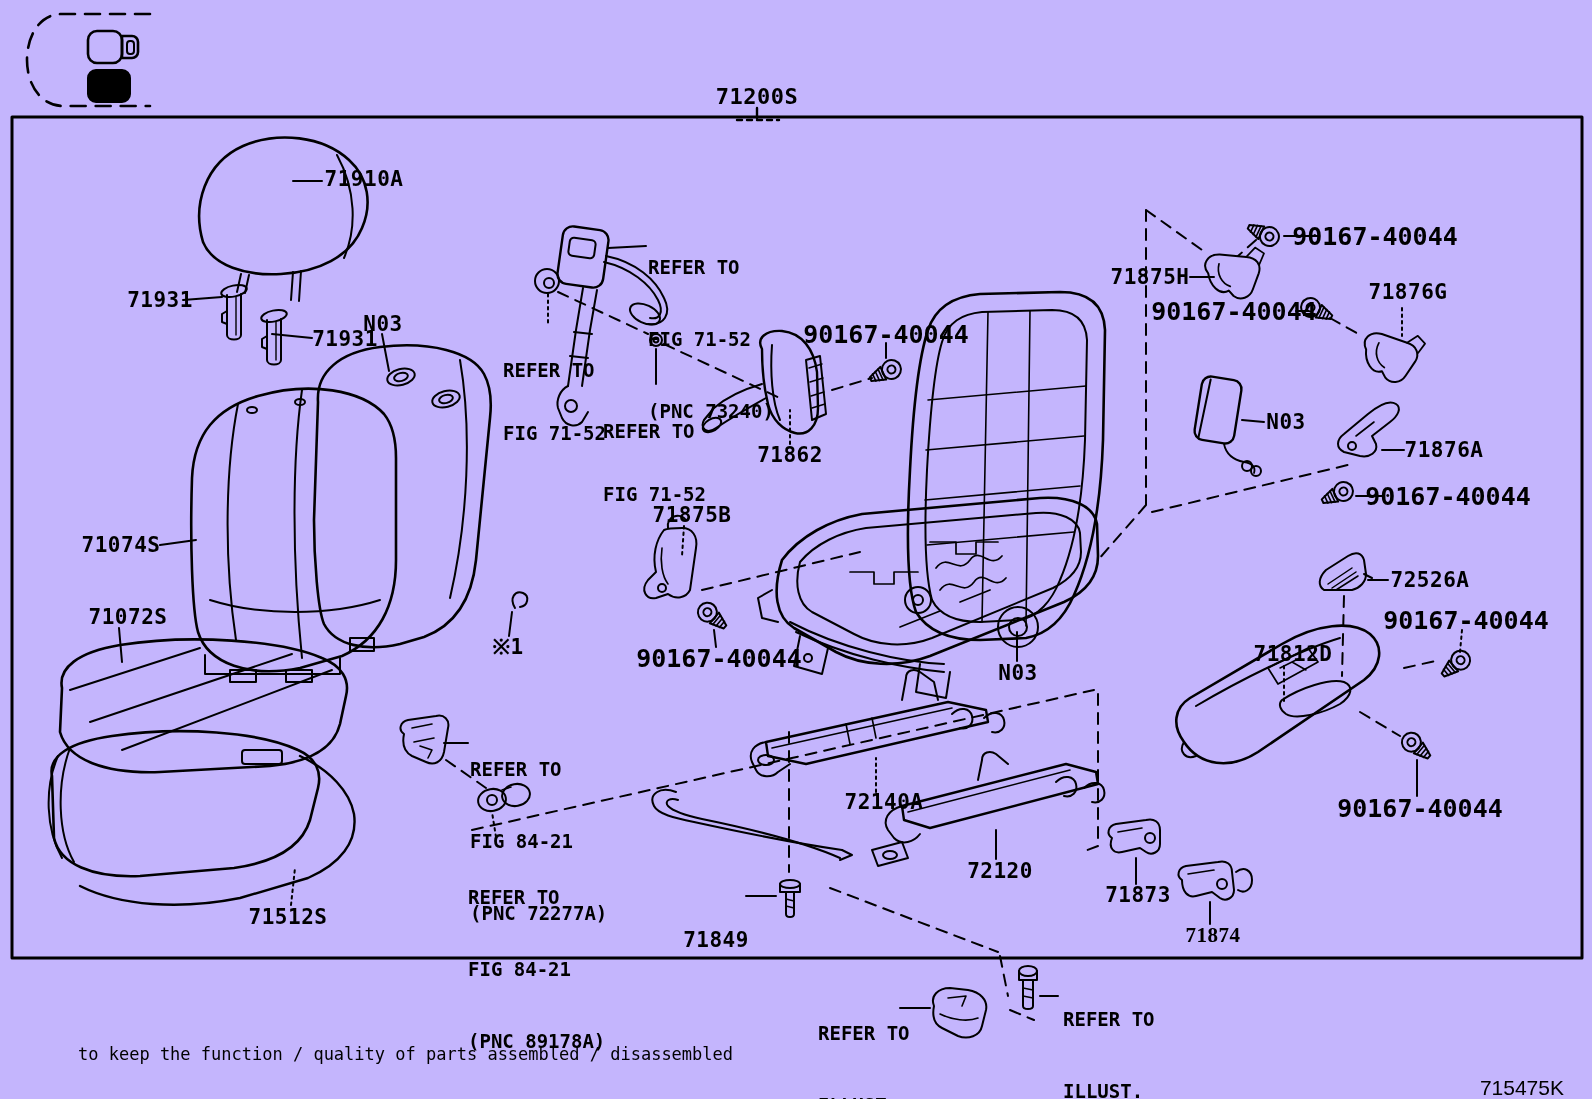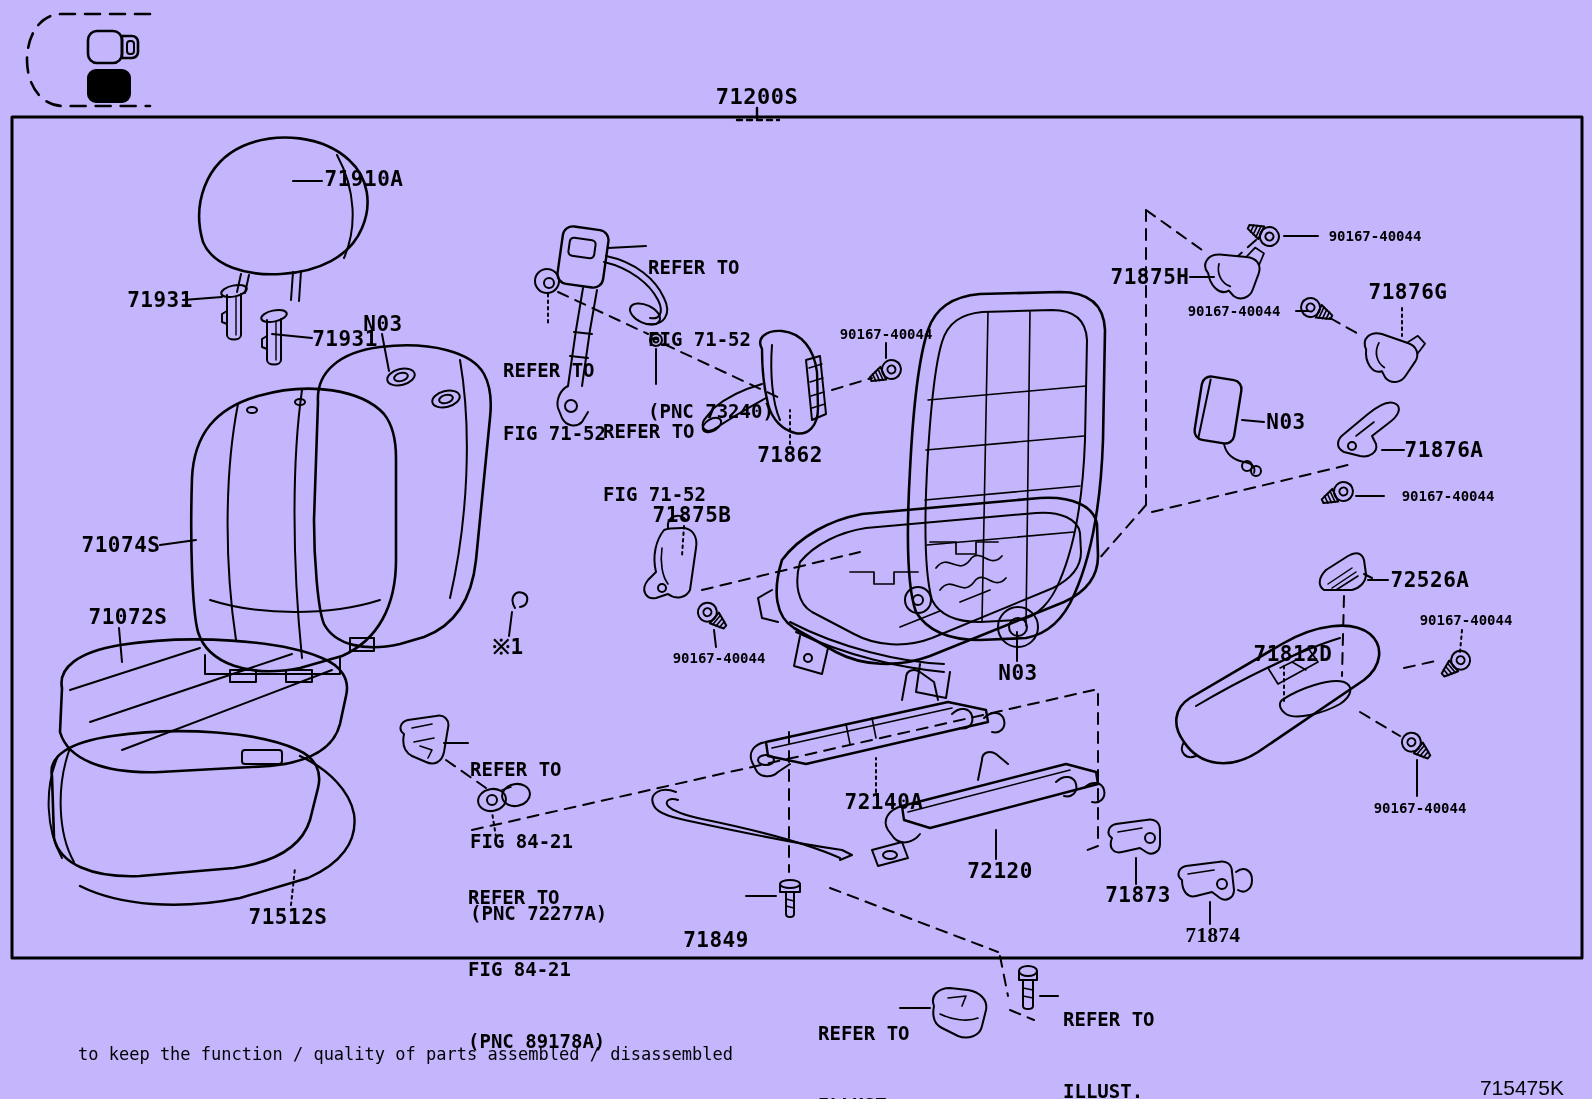--- a/index.html
+++ b/index.html
@@ -1,21 +1,21 @@
 <!DOCTYPE html>
 <html><head>
 <meta charset="utf-8">
 <style>
   html,body{margin:0;padding:0;background:#e8e8e8;}
   .stage{position:relative;width:1592px;height:1099px;background:#c4b5fd;overflow:hidden;
          font-family:"DejaVu Sans Mono",monospace;}
   .stage svg{position:absolute;left:0;top:0;}
   .pn{position:absolute;transform:translate(-50%,-50%);font:bold 21px "DejaVu Sans Mono",monospace;
       color:#000;white-space:pre;letter-spacing:.5px;}
-  .pn-sm{font-size:14px;letter-spacing:0;}
+  .pn-sm{font-size:25px;letter-spacing:0;}
   .pn-lg{font-size:22px;}
   .refer{position:absolute;font:bold 19px "DejaVu Sans Mono",monospace;line-height:24px;
          color:#000;white-space:pre;}
   .refer.tight{line-height:21px;}
   .note{position:absolute;font:16px "DejaVu Sans Mono",monospace;color:#000;white-space:pre;}
   .note-lg{font-size:17px;}
   .code{position:absolute;font:21px "Liberation Sans",sans-serif;color:#000;}
 </style>
 </head>
 <body>

